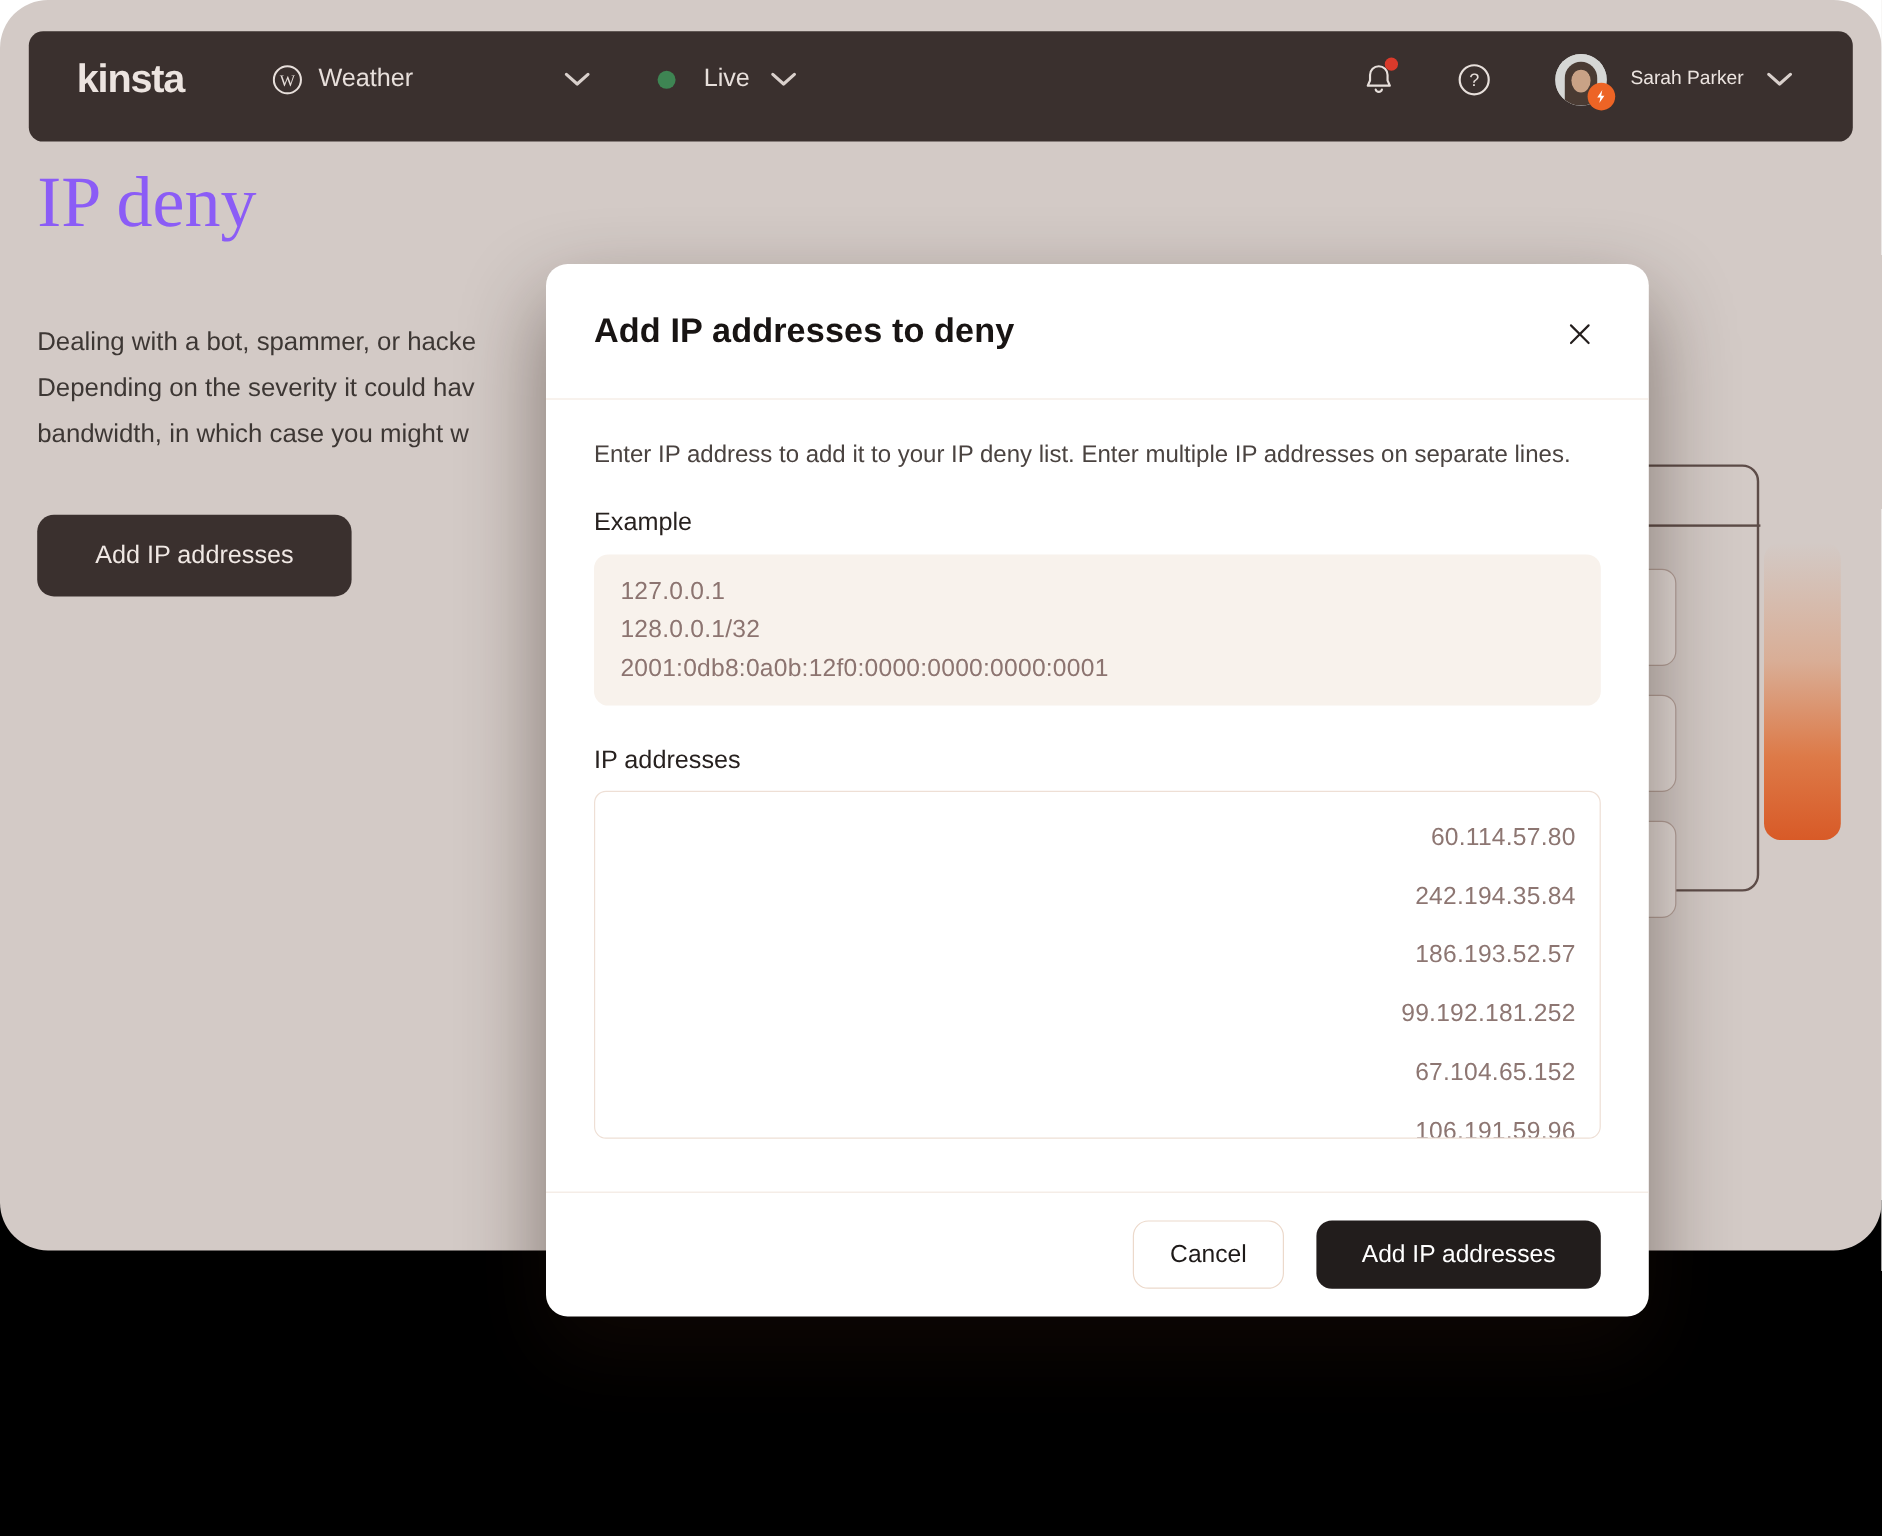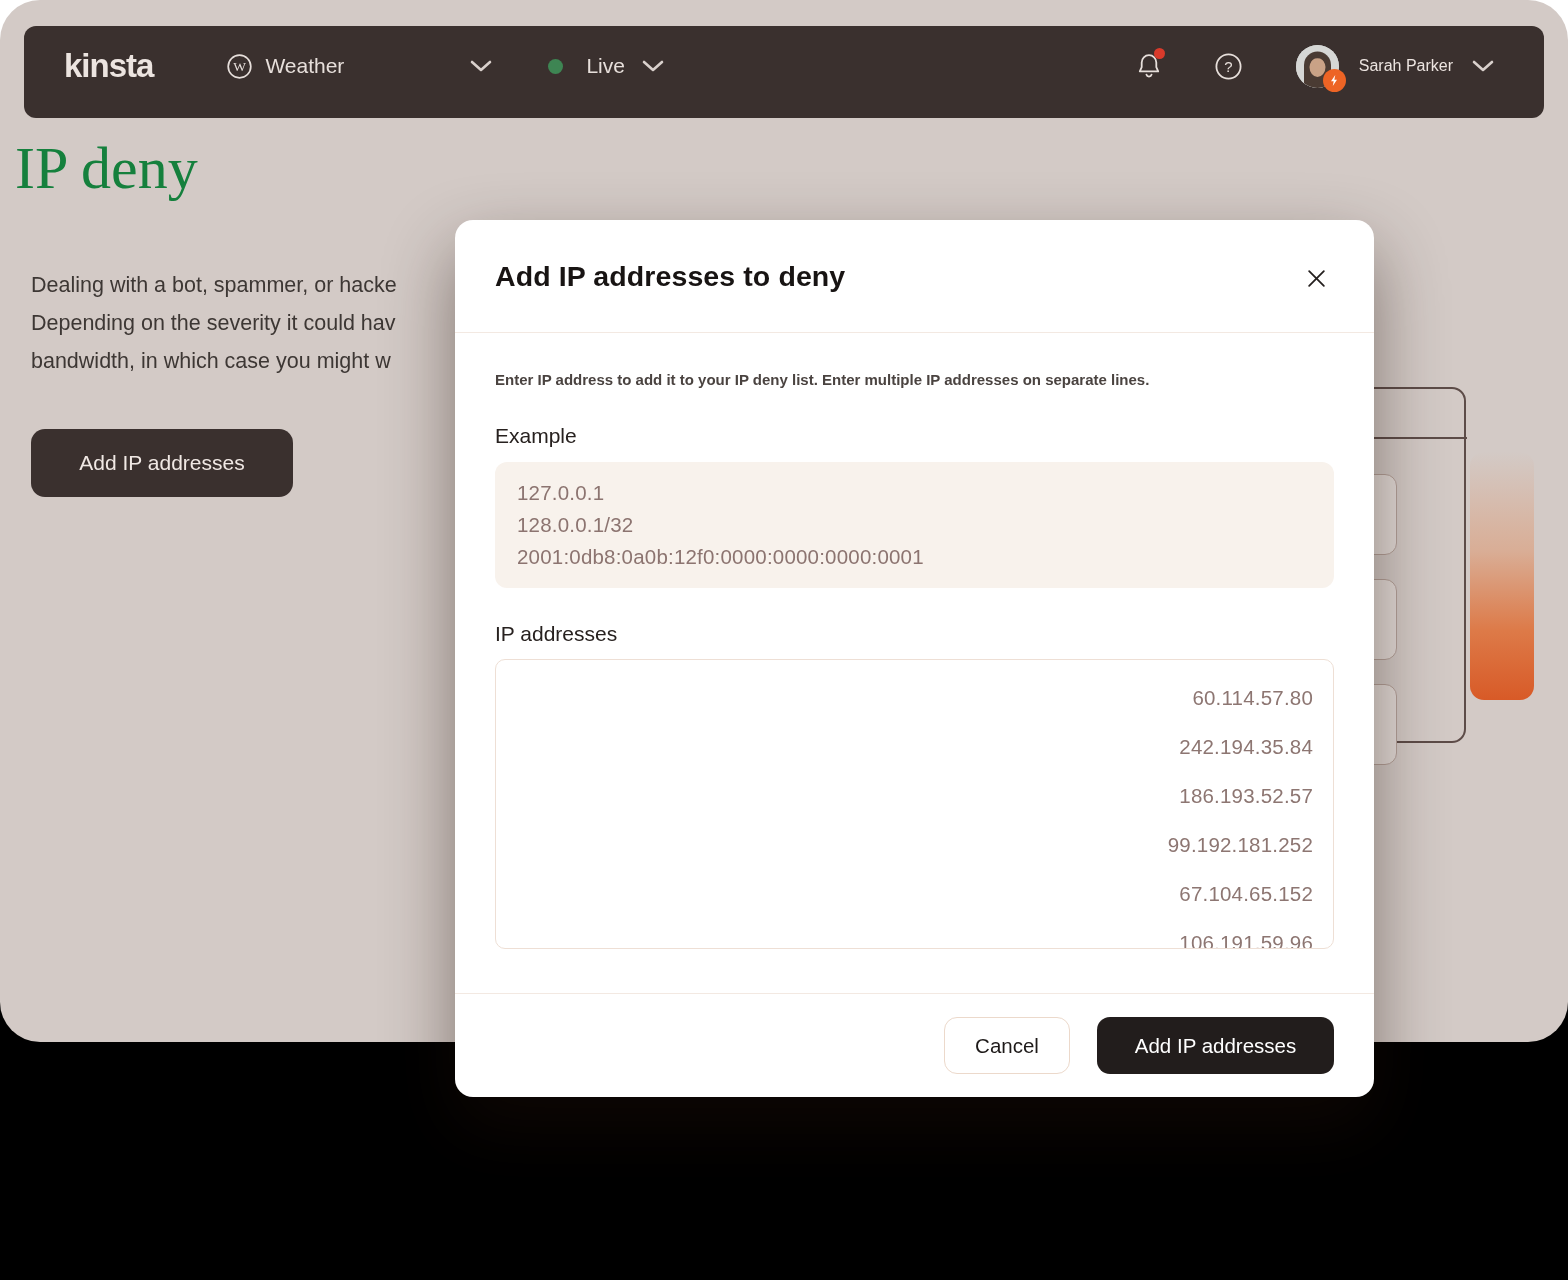--- a/index.html
+++ b/index.html
@@ -29,23 +29,23 @@
   .notif-dot { position:absolute; right:-3px; top:-4px; width:11px; height:11px; border-radius:50%; background:#d93a2b; }
   .help-wrap { margin-left:53px; width:27px; height:27px; flex:none; cursor:pointer; }
   .avatar-wrap { position:relative; margin-left:54px; width:43px; height:43px; flex:none; cursor:pointer; }
   .avatar { width:43px; height:43px; border-radius:50%; overflow:hidden; background:#cfd2d2; }
   .badge { position:absolute; right:-7px; bottom:-4px; width:23px; height:23px; border-radius:50%;
            background:#ed6425; display:flex; align-items:center; justify-content:center; }
   .user-name { margin-left:20px; font-size:16px; color:#ece4e0; }
   .user-chev { margin-left:19px; }
 
   
-  .page-title { position:absolute; left:15px; top:134px; z-index:2;
+  .page-title { position:absolute; left:31px; top:134px; z-index:2;
                 font-family:"Liberation Serif", serif; font-size:60px; font-weight:500;
-                color:#15803d; letter-spacing:0; }
+                color:#8b5cf6; letter-spacing:0; }
   .page-desc { position:absolute; left:31px; top:266px; z-index:2; }
   .page-desc .line { white-space:nowrap; font-size:21.5px; line-height:38px; color:#3d3734; }
   .add-btn-page { position:absolute; left:31px; top:429px; z-index:2; width:262px; height:68px;
                   background:#3a302e; border:none; border-radius:14px; color:#f0e8e4;
                   font-family:"Liberation Sans", sans-serif; font-size:21px; cursor:pointer; }
 
   
   .deco-card { position:absolute; left:1244px; top:387px; width:222px; height:356px; z-index:2;
                border:2.5px solid #5d4c48; border-radius:14px; }
   .deco-card .deco-header-line { position:absolute; left:-3px; right:-3px; top:48px; height:0;
@@ -53,28 +53,28 @@
   .deco-row { position:absolute; left:1252px; width:145px; height:81px; z-index:3;
               background:#e3dbd7; border:1.5px solid #b4a199; border-radius:12px; }
   .deco-row.r1 { top:474px; } .deco-row.r2 { top:579px; } .deco-row.r3 { top:684px; }
   .deco-pill { position:absolute; left:1470px; top:452px; width:64px; height:248px; z-index:2;
                border-radius:14px;
                background:linear-gradient(180deg, rgba(211,202,198,0) 0%, rgba(222,150,110,0.55) 40%, #dd7a48 72%, #d85a27 100%); }
 
   
   .modal { position:absolute; left:455px; top:220px; width:919px; height:877px; z-index:10;
            background:#ffffff; border-radius:18px; box-shadow:0 30px 70px rgba(30,15,8,0.45);
-           display:flex; flex-direction:column; }
+           display:flex; flex-direction:column;gap:10px; }
   .modal-header { position:relative; height:113px; flex:none; border-bottom:1.5px solid #f3e9e2;
                   padding:40px 40px 0 40px; }
   .modal-title { font-size:28.5px; font-weight:700; color:#181413; letter-spacing:0.1px; }
   .modal-close { position:absolute; right:42px; top:44px; width:32px; height:32px; border:none;
                  background:transparent; cursor:pointer; padding:0; }
   .modal-body { flex:none; padding:0 40px; }
-  .modal-desc { width:840px; margin-top:27px; font-size:15px; line-height:39px; color:#4a4340;font-weight:bold; }
+  .modal-desc { width:840px; margin-top:17px; font-size:20px; line-height:39px; color:#4a4340; }
   .field-label { margin-top:25px; font-size:21px; font-weight:400; color:#27211f; }
   .example-box { margin-top:14px; background:#f8f2ec; border-radius:12px; padding:15px 22px 15px 22px; }
   .example-box .ex-line { font-size:20.5px; line-height:32px; color:#8c7470; letter-spacing:0.2px; }
   .ip-label { margin-top:34px; }
   .ip-textarea { display:block; margin-top:13px; width:839px; height:290px; resize:none;
                  border:1.5px solid #eedfd5; border-radius:10px; background:#fff;
                  padding:13px 20px; font-family:"Liberation Sans", sans-serif;
                  font-size:20.5px; line-height:49px; color:#8d7672; letter-spacing:0.2px; outline:none;
                  overflow:hidden;text-align:right; }
   .modal-footer { margin-top:auto; flex:none; height:104px; border-top:1.5px solid #f3e9e2;

